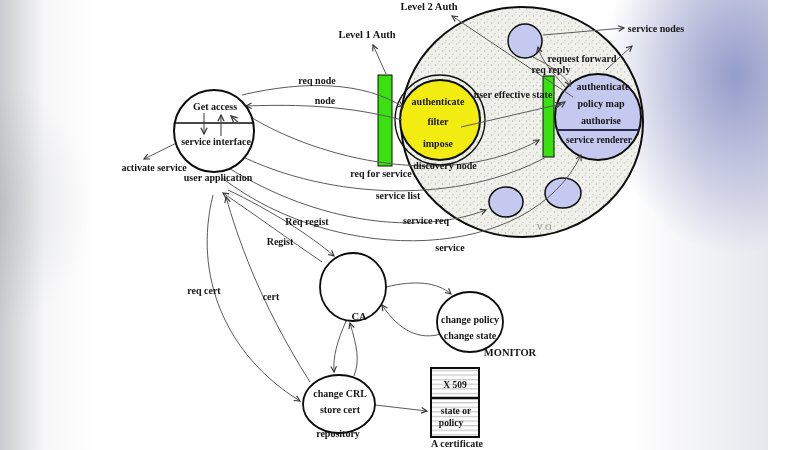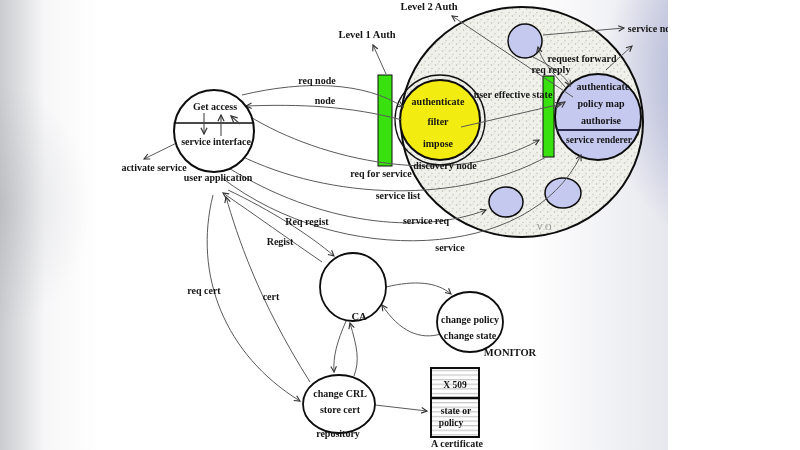--- a/index.html
+++ b/index.html
@@ -1,17 +1,17 @@
 <!DOCTYPE html>
 <html><head>
 <meta charset="utf-8">
 <style>
   html,body{margin:0;padding:0;background:#fff;}
   #stage{
-    position:relative;width:668px;height:450px;overflow:hidden;background:#f9a8d4;
+    position:relative;width:768px;height:450px;overflow:hidden;background:#f9a8d4;
     font-family:"Liberation Serif",serif;
   }
   #bg{
     position:absolute;inset:0;
     background:
       radial-gradient(170px 230px at 735px 75px, rgba(134,142,196,0.85), rgba(134,142,196,0) 78%),
       linear-gradient(to left, rgba(196,198,212,0.40) 0px, rgba(255,255,255,0) 140px),
       linear-gradient(to right, rgba(150,152,158,0.50) 0px, rgba(222,223,228,0.25) 45px, rgba(255,255,255,0) 100px),
       radial-gradient(120px 160px at 0px 205px, rgba(130,132,140,0.22), rgba(255,255,255,0) 75%),
       #ffffff;

